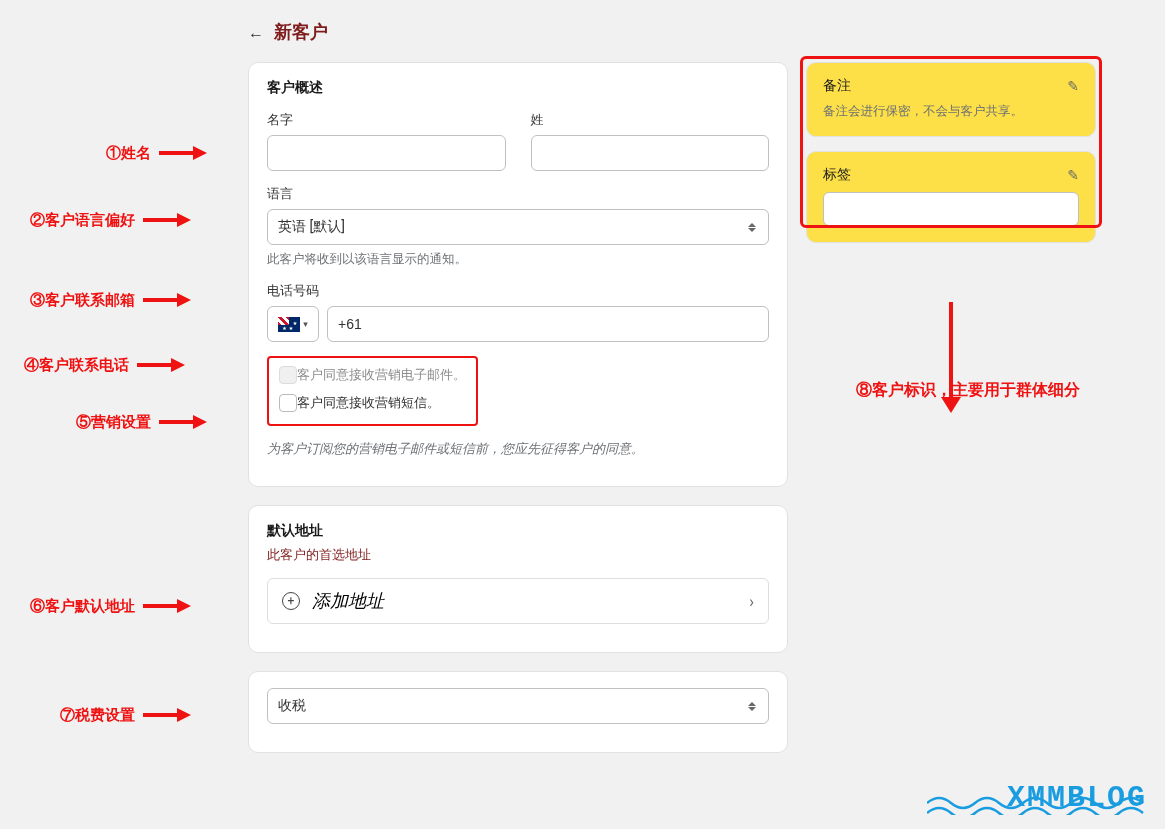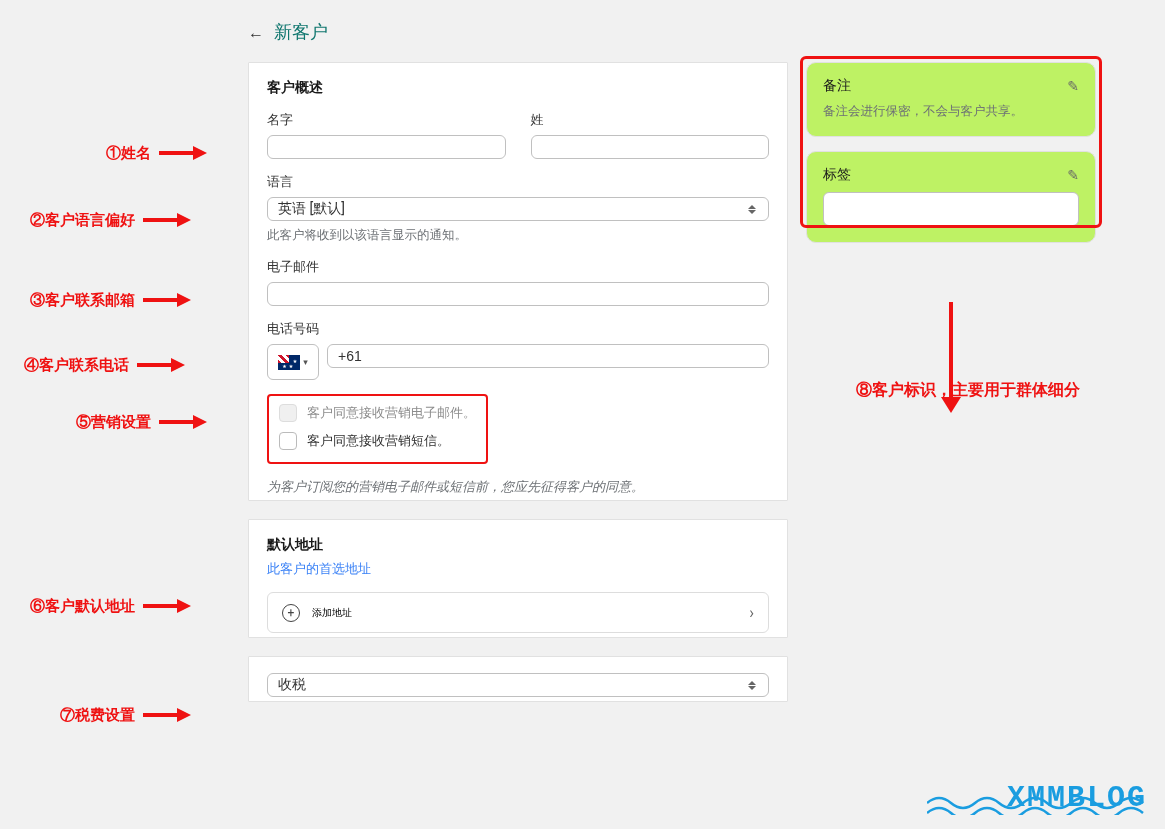--- a/index.html
+++ b/index.html
@@ -17,39 +17,39 @@
     top: 20px;
     width: 850px;
   }
   .header {
     display: flex;
     align-items: center;
     gap: 10px;
     margin-bottom: 18px;
   }
   .back-arrow { font-size: 16px; color: #333; cursor:pointer; }
-  .page-title { font-size: 18px; font-weight: 400; color: #0f766e; }
+  .page-title { font-size: 18px; font-weight: 700; color: #7f1d1d; }
   .columns { display: flex; gap: 18px; align-items: flex-start; }
   .main-col { width: 540px; display: flex; flex-direction: column; gap: 18px; }
   .side-col { width: 290px; display: flex; flex-direction: column; gap: 14px; position: relative; }
   .card {
     background: #fff;
-    border-radius: 1px;
+    border-radius: 10px;
     border: 1px solid #e1e1e1;
-    padding: 16px 18px 4px 18px;
+    padding: 16px 18px 28px 18px;
   }
   .card-title { font-size: 14px; font-weight: 600; margin-bottom: 14px; color:#1a1a1a;}
-  .card-sub { font-size: 13px; color: #3b82f6; margin-bottom: 14px; margin-top:-8px;}
+  .card-sub { font-size: 13px; color: #7f1d1d; margin-bottom: 14px; margin-top:-8px;}
   .row2 { display: flex; gap: 25px; }
   .field { display:flex; flex-direction:column; flex:1; margin-bottom:14px;}
   .field:last-child { margin-bottom:0;}
   .label { font-size: 13px; color:#333; margin-bottom:6px;}
   .input, .select {
     width: 100%;
-    height: 24px;
+    height: 36px;
     border: 1px solid #c0c0c0;
     border-radius: 6px;
     padding: 0 10px;
     font-size: 14px;
     background:#fff;
     color:#333;
   }
   .select {
     appearance: none;
     position: relative;
@@ -77,40 +77,40 @@
     display:flex; align-items:center; justify-content:center; gap:3px;
     background:#fff; cursor:pointer; position:relative;
   }
   .flag {
     width:22px; height:15px; background:#002868; position:relative; overflow:hidden;
   }
   .flag::before{content:"";position:absolute;left:0;top:0;width:11px;height:8px;background:linear-gradient(45deg,#cf142b 20%,#fff 20%,#fff 40%,#cf142b 40%,#cf142b 60%,#fff 60%,#fff 80%,#cf142b 80%);}
   .flag .star{position:absolute;color:#fff;font-size:5px;}
   .country-caret{font-size:9px;color:#555;}
   .phone-input{flex:1;}
-  .checkbox-row { display:flex; align-items:center; gap:10px; margin-bottom:10px; font-size:13px; color:#333;}
+  .checkbox-row { display:flex; align-items:center; margin-bottom:10px; font-size:13px; color:#333;}
   .checkbox-row.disabled { color:#8c8c8c; }
   .chk {
     width:18px;height:18px;border:1px solid #bbb;border-radius:4px;background:#fff;flex-shrink:0;cursor:pointer;
   }
   .chk.disabled{background:#f0f0f0;border-color:#ddd;cursor:default;}
   .checkbox-group{
     border:2px solid #ef1212; border-radius:4px; padding:8px 10px 2px 10px; margin-top:4px; margin-bottom:10px;
     width:fit-content;
   }
   .footer-note{font-size:13px;color:#6d7175;margin-top:14px;font-style:italic;}
   .add-row{
     display:flex;align-items:center;justify-content:space-between;
     border:1px solid #ddd;border-radius:6px;padding:10px 14px;cursor:pointer;margin-top:8px;
   }
   .add-row-inner{display:flex;align-items:center;gap:12px;}
   .plus-circle{width:18px;height:18px;border:1.5px solid #444;border-radius:50%;display:flex;align-items:center;justify-content:center;font-size:12px;line-height:1;color:#444;}
-  .add-label{font-size:10px;}
+  .add-label{font-size:18px;font-style:italic;}
   .chev{font-size:16px;color:#666;}
-  .side-card{ background:#bef264;border:1px solid #e1e1e1;border-radius:10px;padding:14px 16px 16px;}
+  .side-card{ background:#fde047;border:1px solid #e1e1e1;border-radius:10px;padding:14px 16px 16px;}
   .side-card-head{display:flex;align-items:center;justify-content:space-between;margin-bottom:8px;}
   .side-card-title{font-size:14px;font-weight:500;color:#1a1a1a;}
   .pencil{color:#666;font-size:14px;cursor:pointer;}
   .side-note{font-size:12.5px;color:#6d7175;}
   .side-highlight{position:absolute;left:-6px;top:-6px;right:-6px;height:172px;border:3px solid #ef1212;border-radius:6px;pointer-events:none;}
   
   .annot{position:absolute;display:flex;align-items:center;gap:6px;font-size:15px;font-weight:700;color:#ef1212;}
   .annot .txt{white-space:nowrap;}
   .annot.l{flex-direction:row;}
   .annot-right{position:absolute;color:#ef1212;font-weight:700;font-size:16px;text-align:center;width:300px;margin-top:20px;}
@@ -170,24 +170,20 @@
                 <span>英语 [默认]</span>
               </div>
             <div class="select-caret">
                 <div class="caret-up"></div>
                 <div class="caret-down"></div>
               </div>
           </div>
           <div class="hint">此客户将收到以该语言显示的通知。</div>
         </div>
 
-        <div class="field">
-          <div class="label">电子邮件</div>
-          <input class="input" style="">
-        </div>
 
         <div class="field">
           <div class="label">电话号码</div>
           <div class="phone-row">
             <div class="country-sel">
               <div class="flag">
                 <span class="star" style="right:3px;top:3px;">★</span>
                 <span class="star" style="right:7px;bottom:1px;">★</span>
                 <span class="star" style="left:4px;bottom:1px;">★</span>
               </div>

